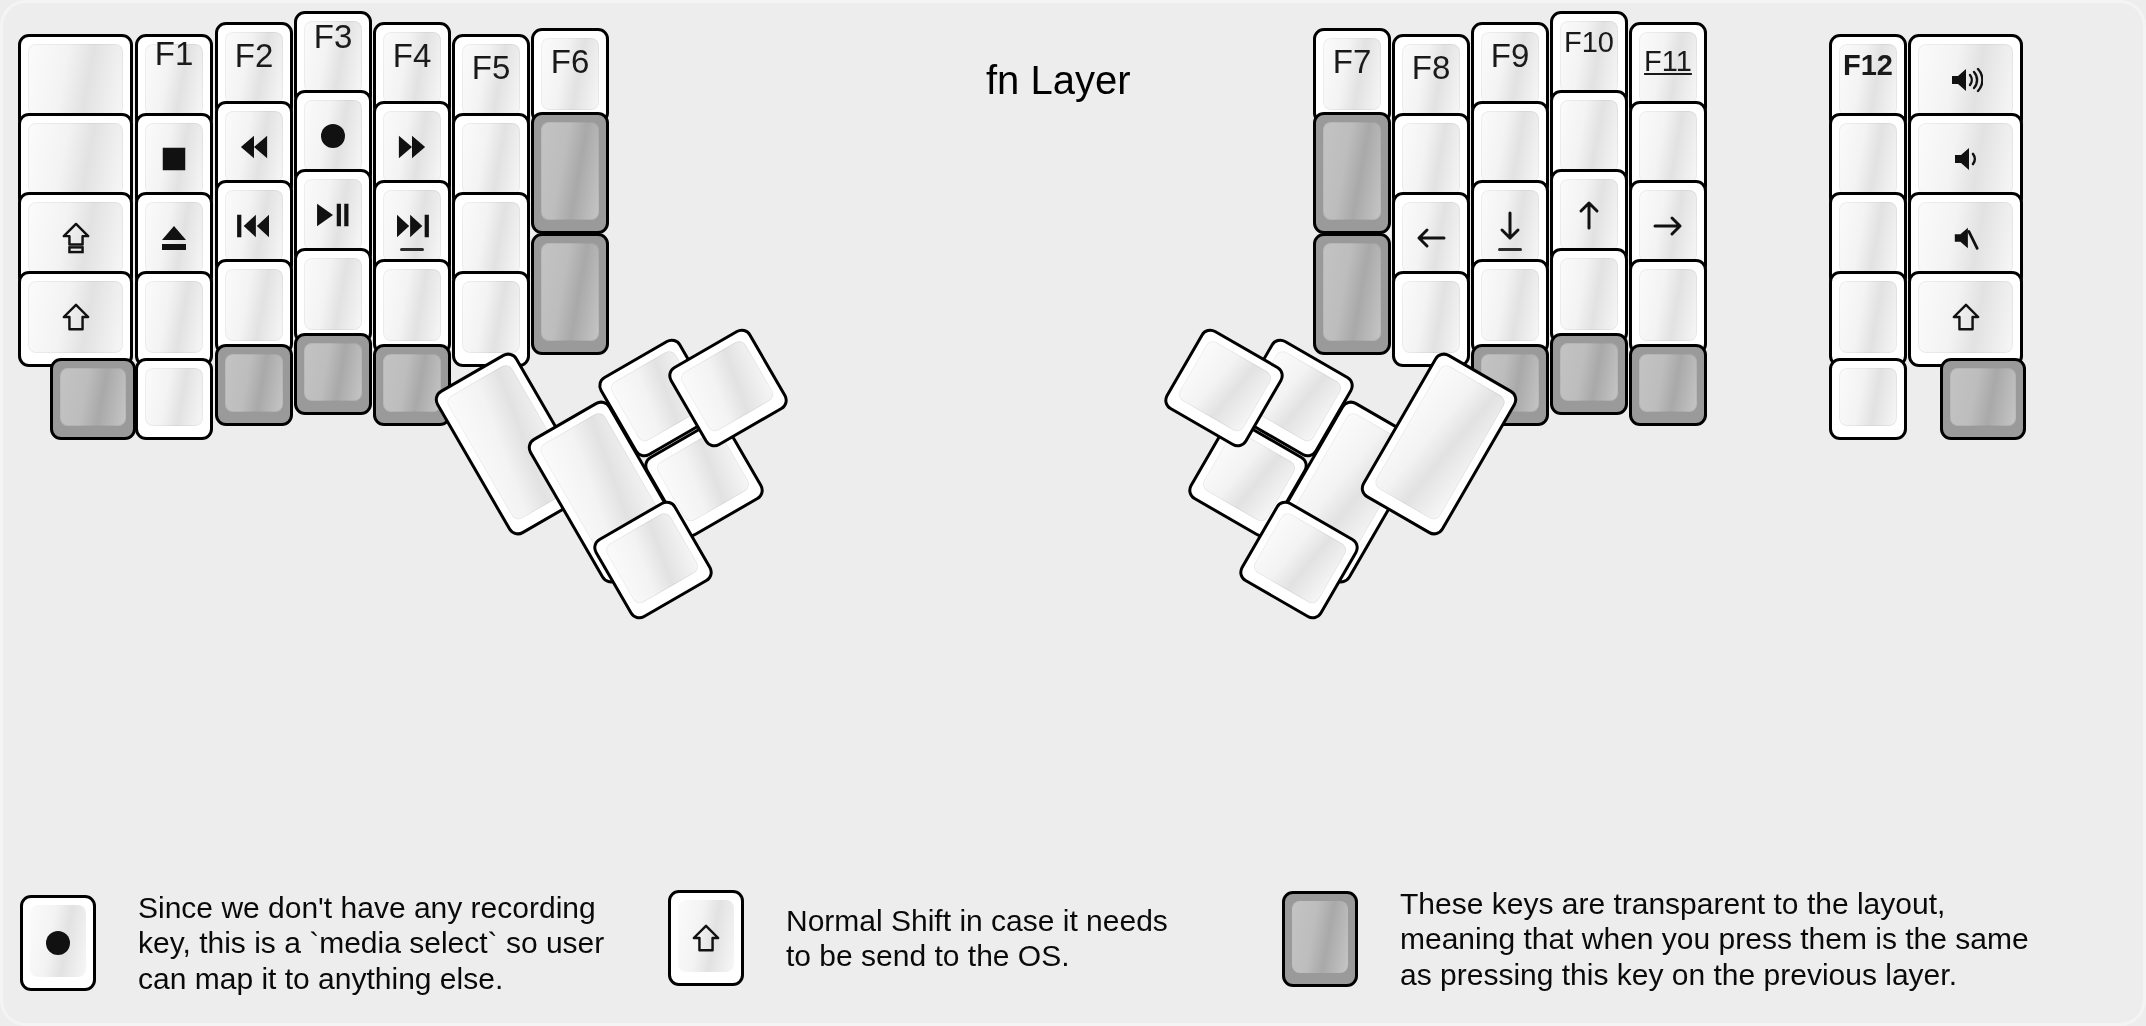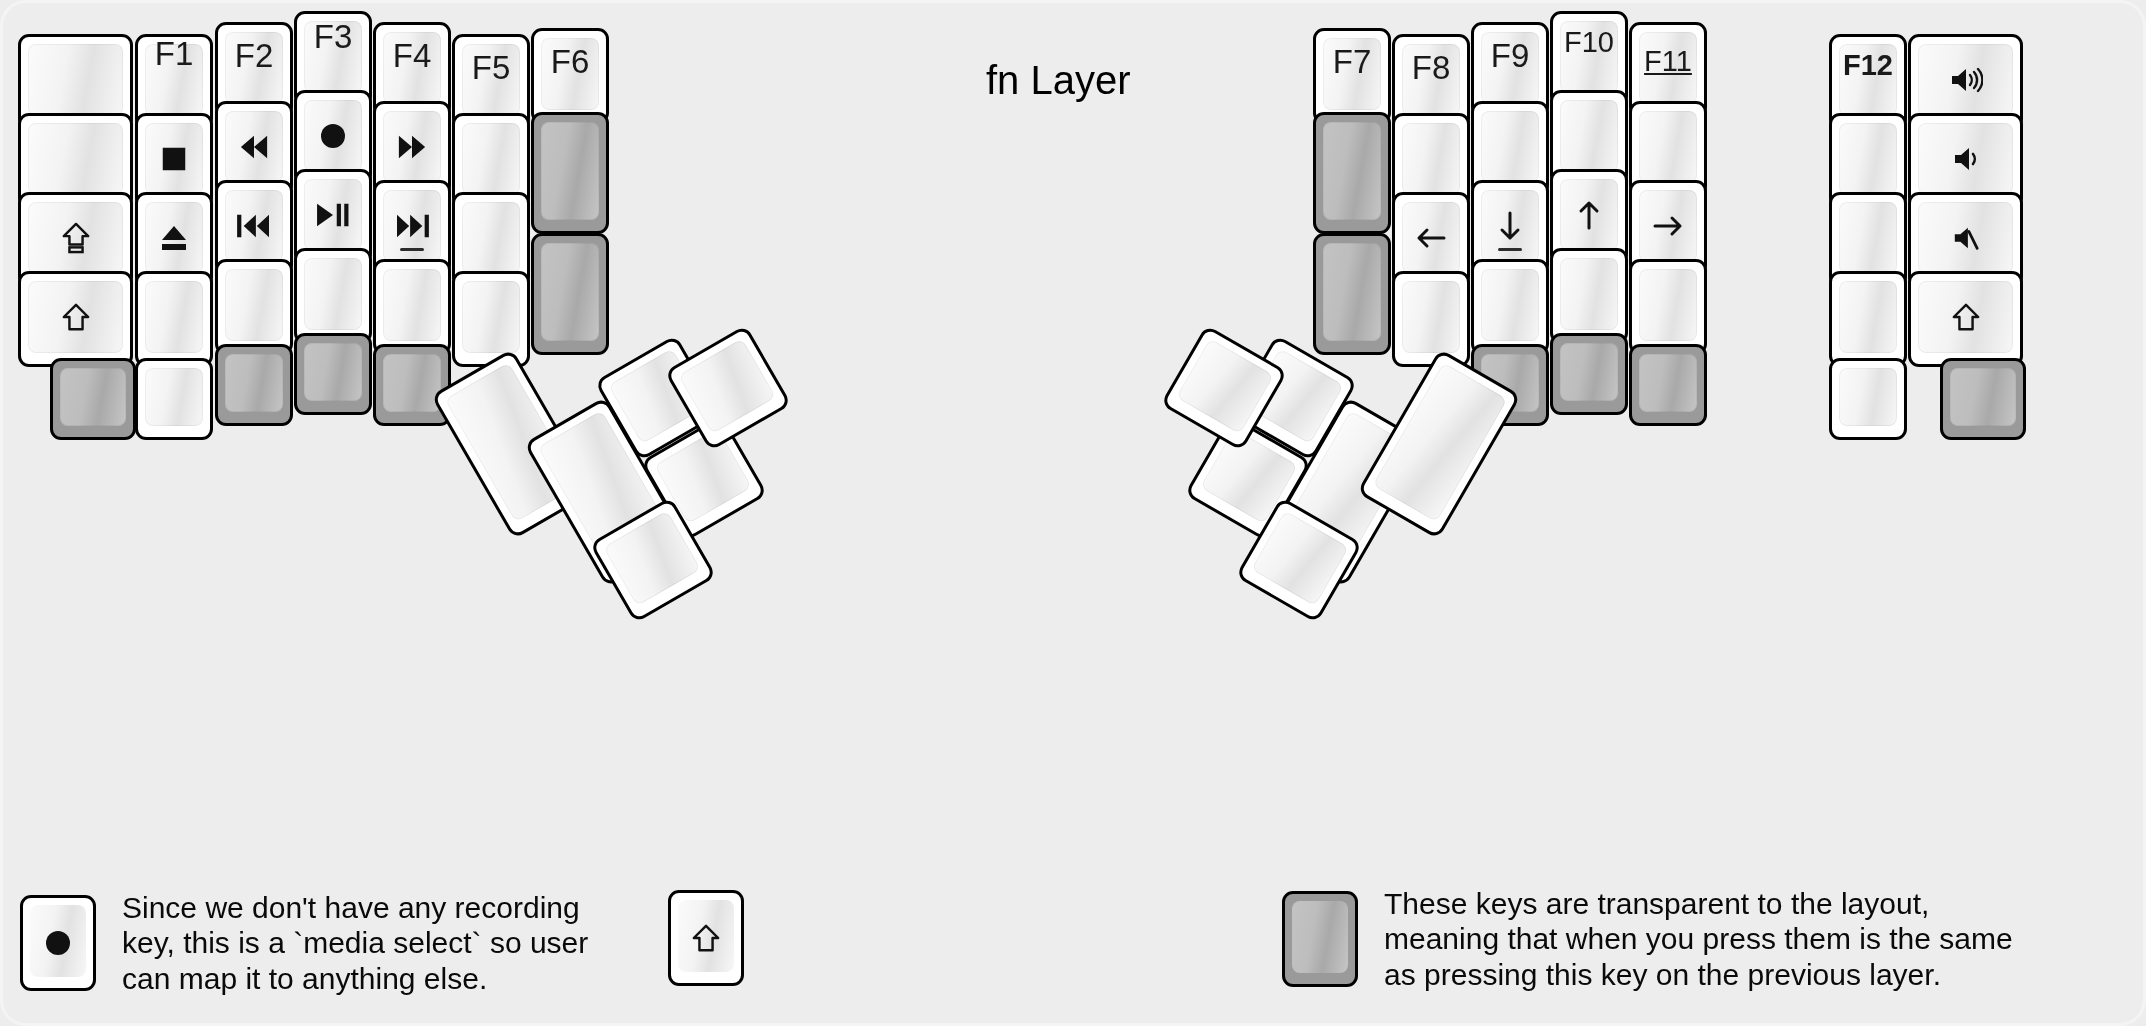--- a/index.html
+++ b/index.html
@@ -79,21 +79,21 @@
     left:50%;
     transform:translateX(-50%);
     bottom:22px;
     width:24px;
     height:3px;
     background:#2b2b2b;
     border-radius:2px;
   }
 
   
-  .note{ position:absolute; display:flex; align-items:center; }
+  .note{ position:absolute; display:flex; align-items:center;gap:16px; }
   .note .swatch{
     position:relative;
     width:76px; height:96px;
     box-sizing:border-box;
     border:3px solid #000;
     border-radius:11px;
     background:#fff;
     flex:0 0 auto;
   }
   .note .swatch .cap{
@@ -540,20 +540,22 @@
       </div>
       <div class="note" style="left: 668px; top: 890px;">
         <div class="swatch">
           <div class="cap"></div>
           <div class="sg">
             <svg class="g" viewBox="0 0 32 32" width="30" height="30" fill="#111">
               <path d="M16 3 L29 16 L23 16 L23 29 L9 29 L9 16 L3 16 Z" fill="none" stroke="#111" stroke-width="2.6" stroke-linejoin="round"></path>
             </svg>
           </div>
         </div>
+        <div class="txt">Normal Shift in case it needs
+to be send to the OS.</div>
       </div>
       <div class="note" style="left: 1282px; top: 886px;">
         <div class="swatch trans">
           <div class="cap"></div>
         </div>
         <div class="txt">These keys are transparent to the layout,
 meaning that when you press them is the same
 as pressing this key on the previous layer.</div>
       </div>
     </div>

